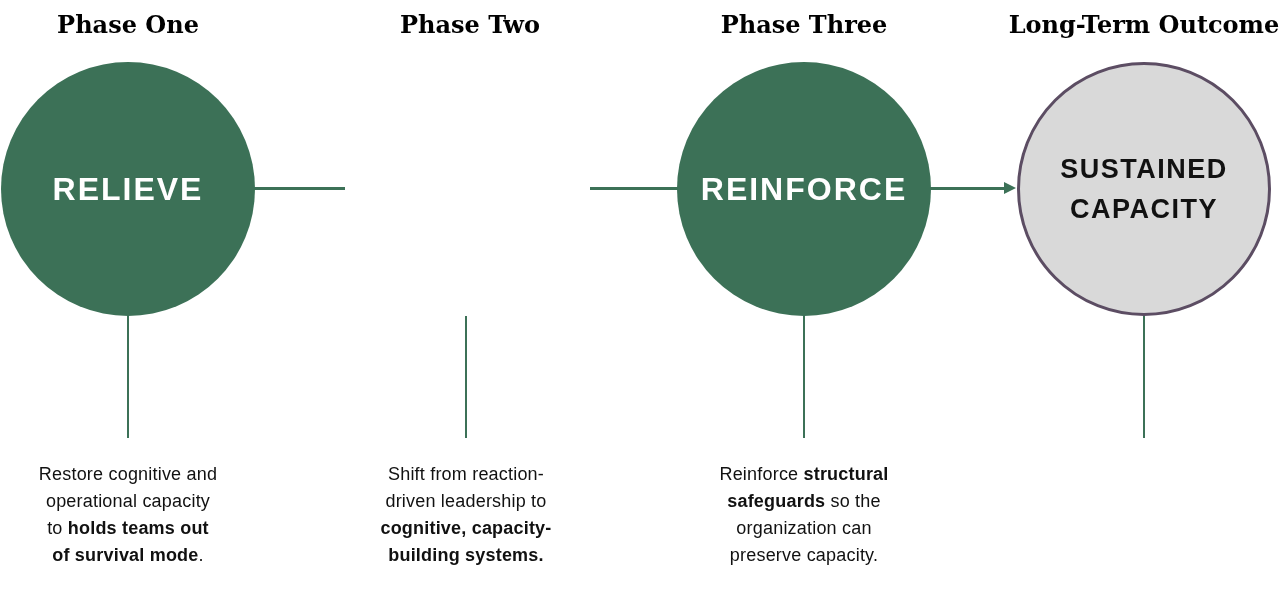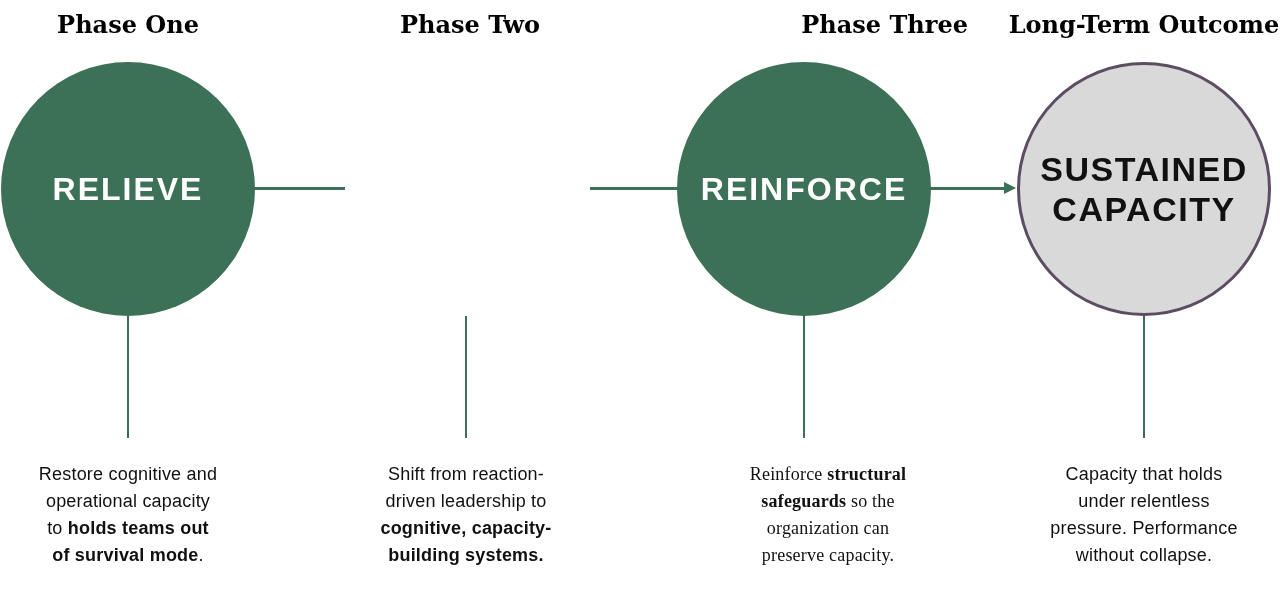--- a/index.html
+++ b/index.html
@@ -60,39 +60,39 @@
     font-size:32px;
     letter-spacing:2px;
     white-space:pre-line;
   }
   .circle.outcome{
     background:var(--gray-fill);
     border:3px solid var(--purple-border);
   }
   .circle.outcome .circle-label{
     color:var(--text);
-    font-size:34px;
+    font-size:27px;
     line-height:40px;
     letter-spacing:1.5px;
   }
   .description{
     position:absolute;
     top:461px;width:270px;
     text-align:center;
     font-size:18px;line-height:27px;
     letter-spacing:0.2px;
     color:var(--text);
     white-space:pre-line;
   }
   .description b{font-weight:bold;}
   
-  .t0{left:-22px;}  .t1{left:320px;}  .t2{left:668px;text-align:right;}  .t3{left:994px;}
+  .t0{left:-22px;}  .t1{left:320px;}  .t2{left:654px;}  .t3{left:994px;}
   .c0{left:1px;}    .c1{left:339px;}  .c2{left:677px;}  .c3{left:1017px;}
   .s0{left:126.75px;} .s1{left:464.75px;} .s2{left:802.75px;} .s3{left:1142.75px;}
-  .d0{left:-7px;}   .d1{left:331px;text-align:center;}  .d2{left:693px;font-family:Liberation Serif, serif;}  .d3{left:1009px;}
+  .d0{left:-7px;}   .d1{left:331px;text-align:center;}  .d2{left:669px;}  .d3{left:1009px;}
   .conn0{left:250px;width:95px;}
   .conn1{left:590px;width:92px;}
   .conn2{left:928px;width:78px;}
 </style>
 </head>
 <body>
 
 <div class="canvas">
 
   <div class="connector conn0"></div>
@@ -126,18 +126,14 @@
 to </span><b>holds teams out
 of survival mode</b><span>.</span></div>
   <div class="description d1"><span>Shift from reaction-
 driven leadership to
 </span><b>cognitive, capacity-
 building systems.</b></div>
   <div class="description d2"><span>Reinforce </span><b>structural
 safeguards</b><span> so the
 organization can
 preserve capacity.</span></div>
-  <div class="description d3"><span>Capacity that holds
-under relentless
-pressure. Performance
-without collapse.</span></div>
 
 </div>
 
 </body></html>

